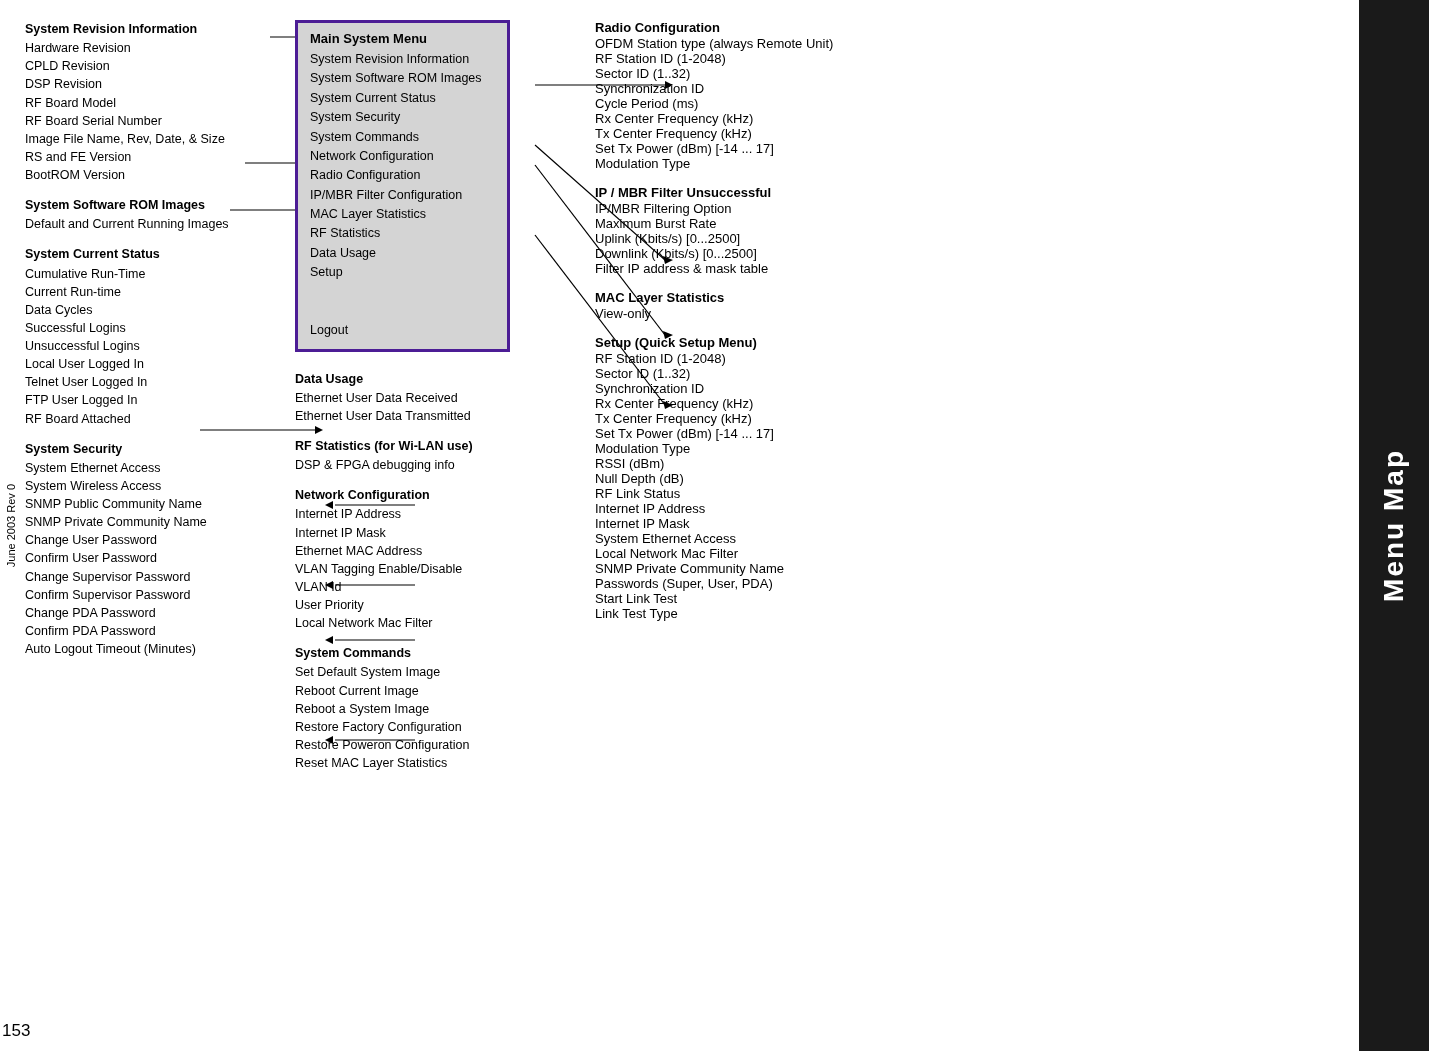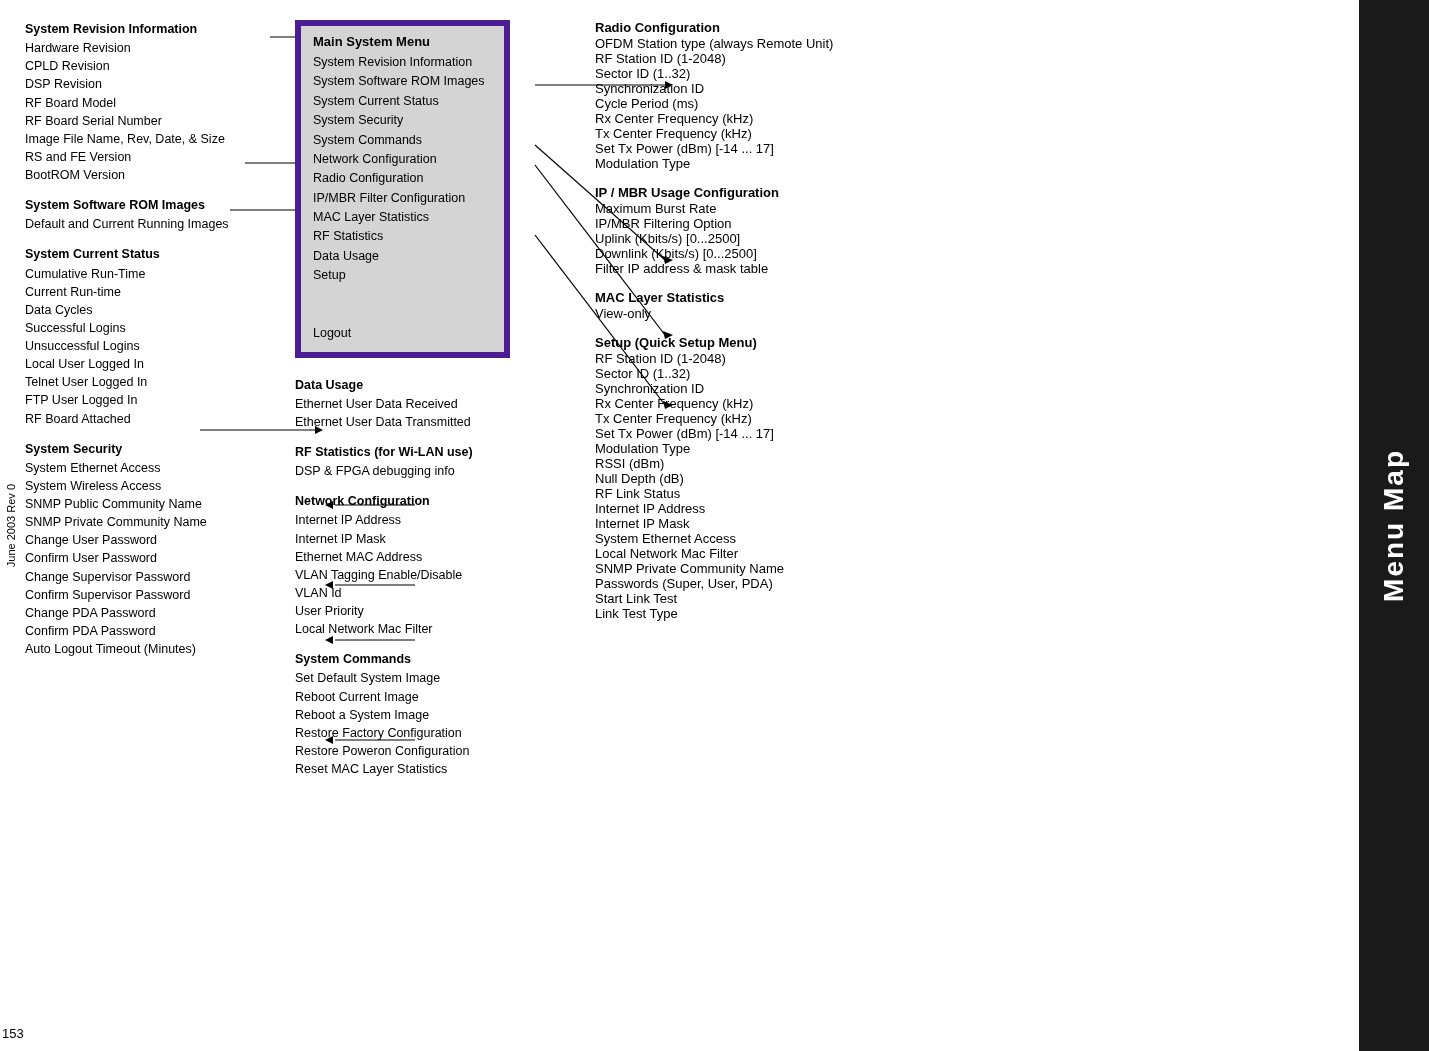--- a/index.html
+++ b/index.html
@@ -50,21 +50,21 @@
       font-size: 11px;
       writing-mode: vertical-rl;
       transform: rotate(180deg);
     }
 
     
     .page-number {
       position: absolute;
       left: 2px;
       bottom: 10px;
-      font-size: 13px;
+      font-size: 17px;
     }
 
     
     .content {
       position: absolute;
       left: 25px;
       top: 15px;
       right: 75px;
       bottom: 30px;
     }
@@ -112,21 +112,21 @@
       padding-left: 0;
     }
     .section-items div {
       font-size: 12.5px;
       line-height: 1.45;
     }
 
     
     .menu-box {
       background: #d4d4d4;
-      border: 6px solid #4c1d95;
+      border: 3px solid #4c1d95;
       padding: 8px 12px;
       width: 215px;
     }
     .menu-box .menu-title {
       font-weight: bold;
       font-size: 13px;
       margin-bottom: 4px;
     }
     .menu-box .menu-item {
       font-size: 12.5px;
@@ -325,23 +325,23 @@
         <div>Sector ID (1..32)</div>
         <div>Synchronization ID</div>
         <div>Cycle Period (ms)</div>
         <div>Rx Center Frequency (kHz)</div>
         <div>Tx Center Frequency (kHz)</div>
         <div>Set Tx Power (dBm) [-14 ... 17]</div>
         <div>Modulation Type</div>
       </div>
 
       <div class="right-section" style="margin-top:14px;">
-        <div class="section-title">IP / MBR Usage Configuration</div>
+        <div class="section-title">IP / MBR Filter Unsuccessful</div>
+        <div>IP/MBR Filtering Option</div>
         <div>Maximum Burst Rate</div>
-        <div>IP/MBR Filtering Option</div>
         <div>Uplink (Kbits/s) [0...2500]</div>
         <div>Downlink (Kbits/s) [0...2500]</div>
         <div>Filter IP address &amp; mask table</div>
       </div>
 
       <div class="right-section" style="margin-top:14px;">
         <div class="section-title">MAC Layer Statistics</div>
         <div>View-only</div>
       </div>
 

